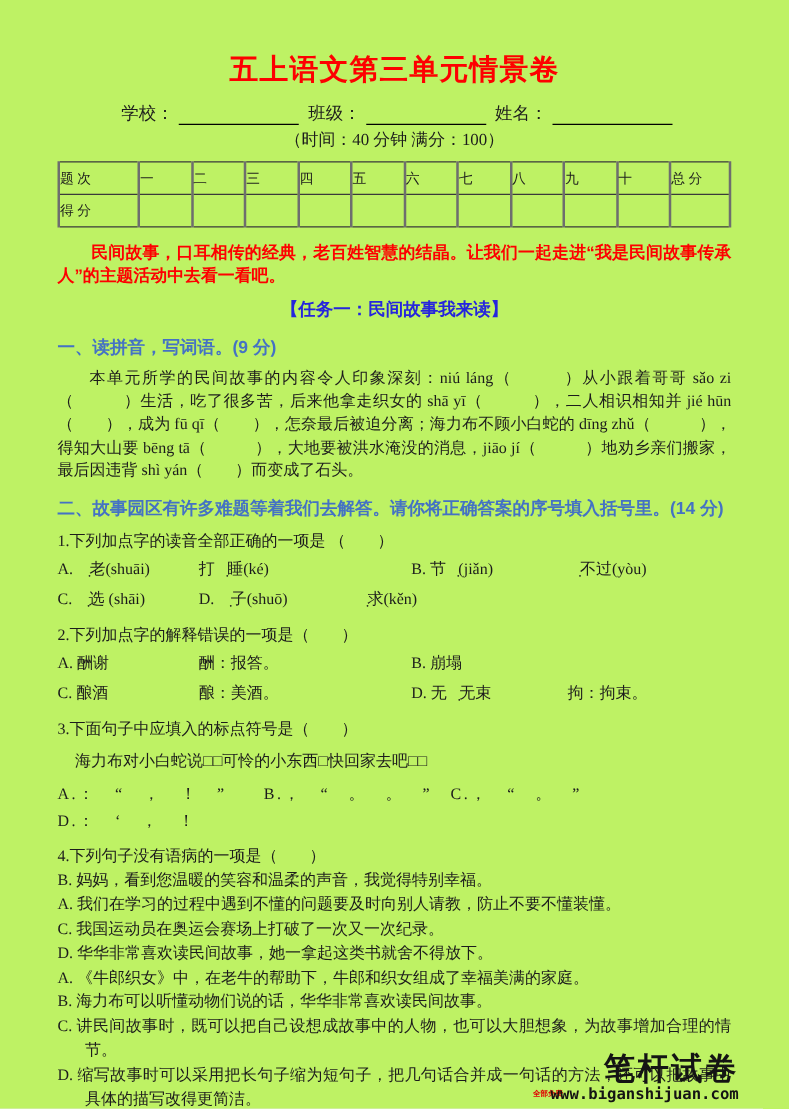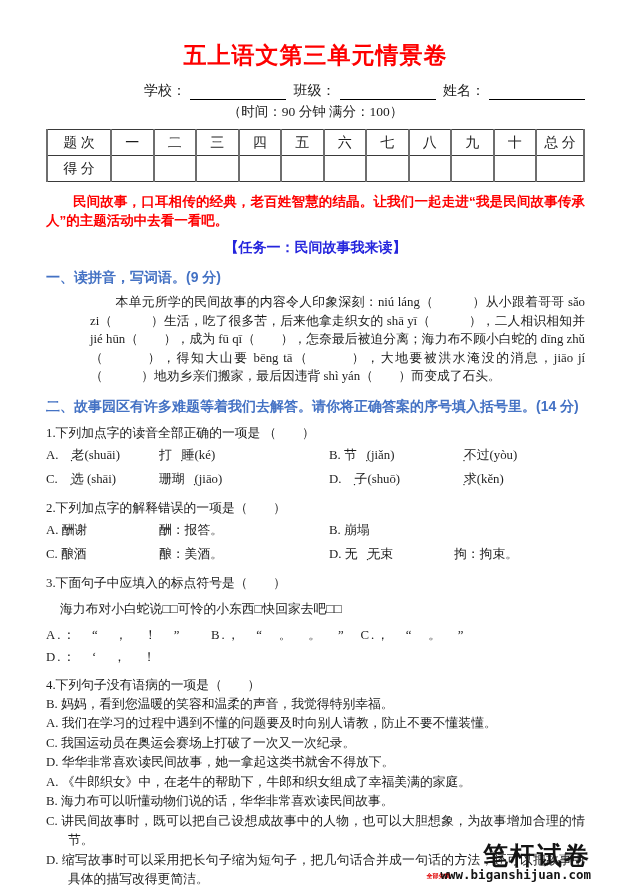--- a/index.html
+++ b/index.html
@@ -1,52 +1,52 @@
 <!DOCTYPE html>
 <html><head>
 <meta charset="utf-8">
 <style>
   html,body { margin:0; padding:0; background:#e9e9e9; }
   .page {
-    width:631px; height:887px; margin:0 auto; background:#ffffff;
+    width:631px; height:887px; margin:0 auto; background:#bef264;
     position:relative; box-sizing:border-box; padding:40px 46px 0 46px;
     font-family:"Liberation Serif","DejaVu Serif",serif;
     color:#1c1c1c; overflow:hidden;
   }
   .title {
     text-align:center; color:#fe0000; font-weight:bold; font-size:23px;
     font-family:"Liberation Sans","DejaVu Sans",sans-serif; letter-spacing:1px;
   }
-  .info-line { text-align:right; margin-top:11px; font-size:14px; white-space:nowrap; }
+  .info-line { text-align:center; margin-top:11px; font-size:14px; white-space:nowrap; }
   .info-item { margin:0 4px; }
   .blank-line { display:inline-block; width:96px; height:14px; border-bottom:1px solid #000; vertical-align:bottom; }
   .time-line { text-align:center; margin-top:3px; font-size:13.5px; }
 
   table.score { width:100%; border-collapse:collapse; margin-top:8px; table-layout:fixed; }
   table.score td {
     border:1px solid #3a3a3a; border-left:2px solid #6e6e6e; border-right:2px solid #6e6e6e;
-    height:25px; text-align:center; font-size:14px; padding:0;
+    height:25px; text-align:left; font-size:11px; padding:0;
   }
   table.score tr td:first-child { width:62px; }
   table.score tr td:last-child  { width:46px; }
   table.score { border:1.5px solid #3a3a3a; }
 
   .intro {
     margin-top:10px; color:#fe0000; font-weight:bold; font-size:13.5px; line-height:19px;
     font-family:"Liberation Sans","DejaVu Sans",sans-serif; text-indent:2em; text-align:justify;
   }
   .task-heading {
     margin-top:9px; text-align:center; color:#2525dd; font-weight:bold; font-size:14px;
     font-family:"Liberation Sans","DejaVu Sans",sans-serif;
   }
   .sec-heading {
     margin-top:12px; color:#4472c4; font-weight:bold; font-size:14px;
     font-family:"Liberation Sans","DejaVu Sans",sans-serif;
   }
-  .pinyin-para { margin-top:6px; font-size:12.8px; line-height:18.6px; text-indent:2em; text-align:justify;margin-left:44px; }
+  .pinyin-para { margin-top:6px; font-size:12.8px; line-height:18.6px; text-indent:2em; text-align:justify; }
 
   .q { font-size:12.8px; }
   .q-stem { margin-top:7px; line-height:20px; }
   .opt-grid { display:flex; line-height:24px; }
   .opt-grid .c1 { width:113px; } .opt-grid .c2 { width:170px; }
   .opt-grid .c3 { width:125px; } .opt-grid .c4 { flex:1; }
   .q3-sentence { margin-top:5px; padding-left:14px; line-height:22px; }
   .q3-punct { margin-top:4px; line-height:22px; letter-spacing:2px; }
   .opt-line { line-height:19.5px; padding-left:22px; text-indent:-22px; text-align:justify; }
 
@@ -66,21 +66,21 @@
 <div class="page">
 
   <div class="title">五上语文第三单元情景卷</div>
 
   <div class="info-line">
     <span class="info-item">学校：</span><span class="blank-line"></span>
     <span class="info-item">班级：</span><span class="blank-line"></span>
     <span class="info-item">姓名：</span><span class="blank-line"></span>
   </div>
 
-  <div class="time-line">（时间：90 分钟 满分：100）</div>
+  <div class="time-line">（时间：40 分钟 满分：100）</div>
 
   <table class="score">
     <tbody>
         <tr>
       <td>题 次</td>
       <td>一</td>
       <td>二</td>
       <td>三</td>
       <td>四</td>
       <td>五</td>
@@ -120,21 +120,20 @@
   <div class="q">
     <div class="q-stem">1.下列加点字的读音全部正确的一项是 （　　）</div>
     <div class="opt-grid">
       <span class="c1">A. 衰̣老(shuāi)</span>
       <span class="c2">打瞌̣睡(ké)</span>
       <span class="c3">B. 节俭̣(jiǎn)</span>
       <span class="c4">拗̣不过(yòu)</span>
     </div>
     <div class="opt-grid">
       <span class="c1">C. 筛̣选 (shāi)</span>
-      <span class="c2">珊瑚礁̣(jiāo)</span>
       <span class="c3">D. 梭̣子(shuō)</span>
       <span class="c4">恳̣求(kěn)</span>
     </div>
   </div>
 
   <div class="q">
     <div class="q-stem">2.下列加点字的解释错误的一项是（　　）</div>
     <div class="opt-grid">
       <span class="c1">A. 酬谢</span>
       <span class="c2">酬：报答。</span>

